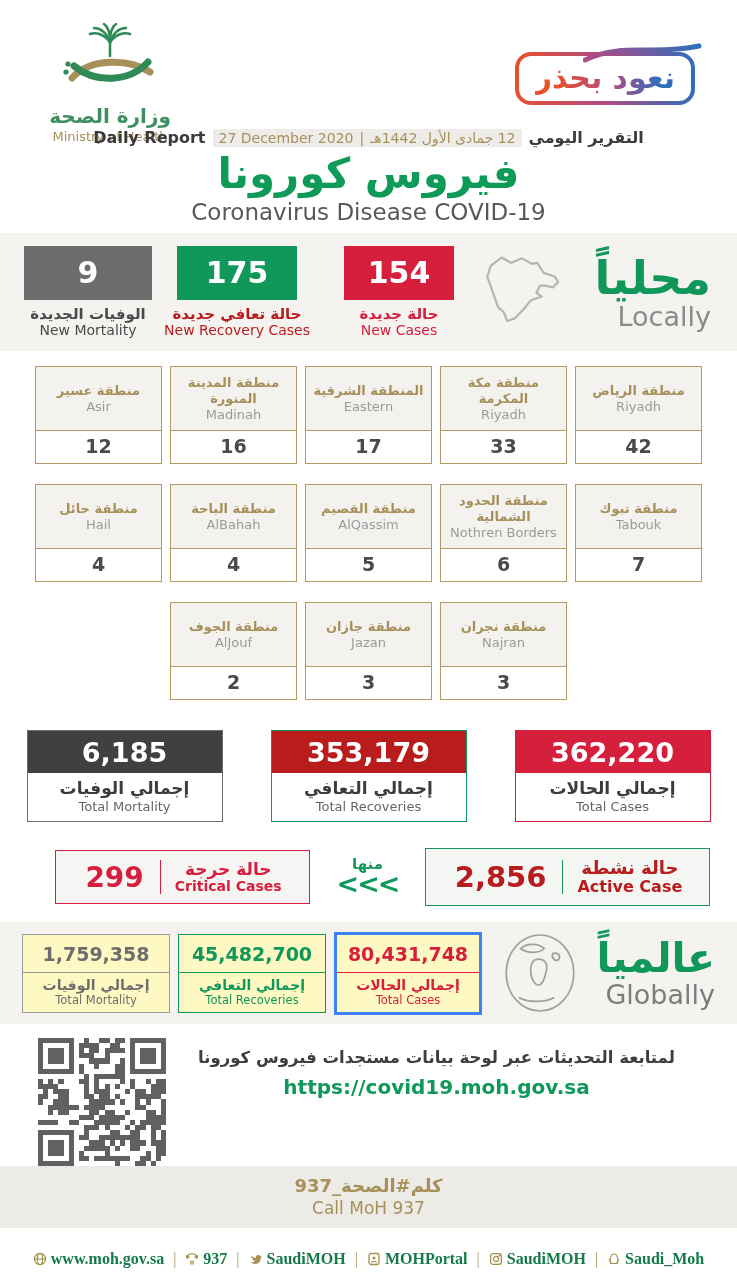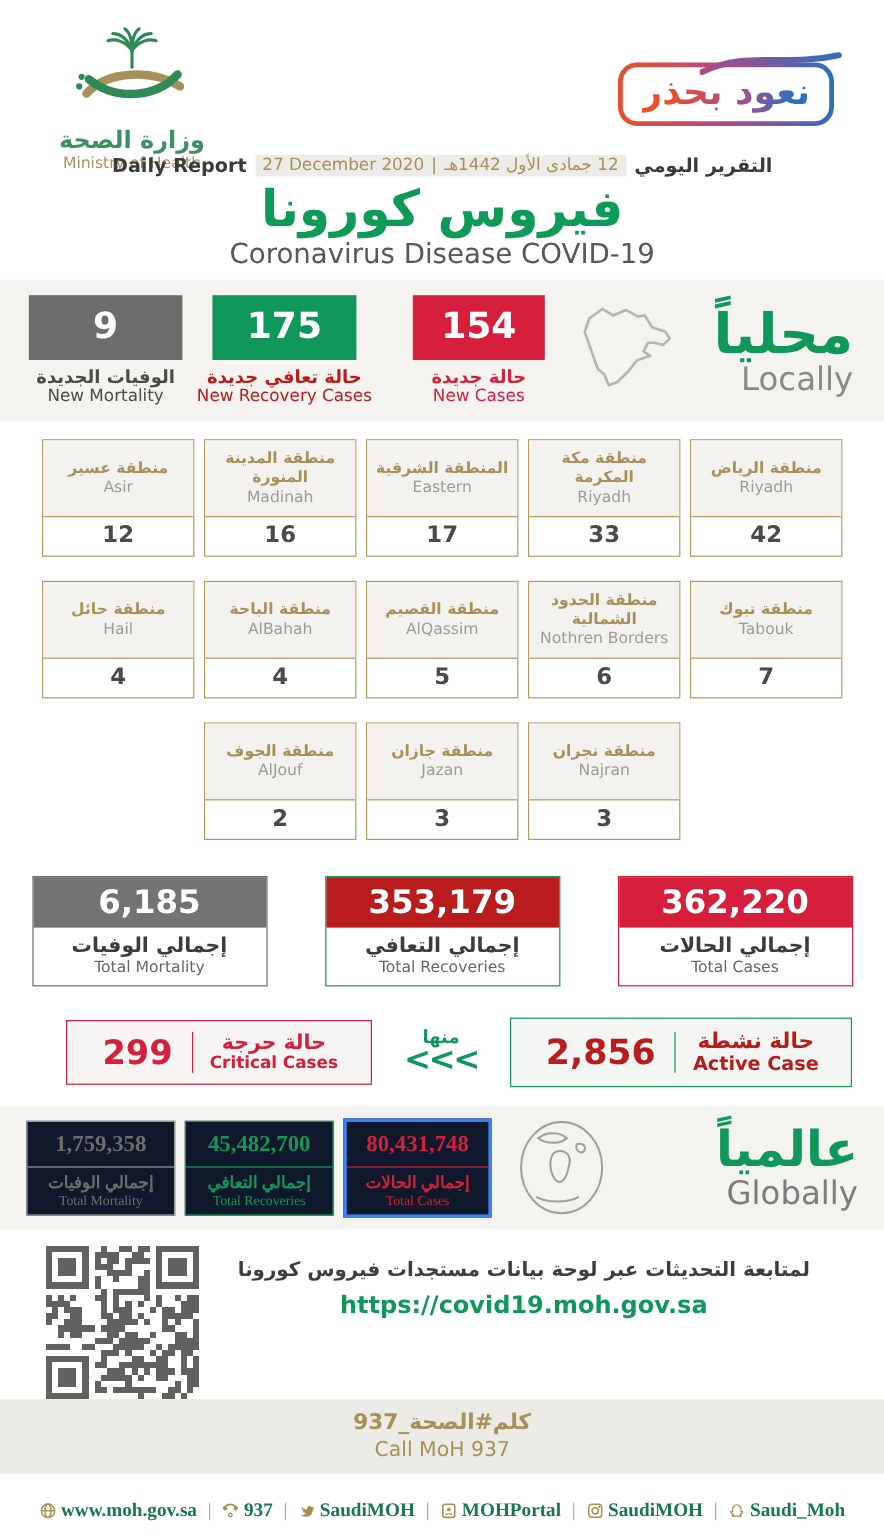--- a/index.html
+++ b/index.html
@@ -59,42 +59,42 @@
   .rb-val { font-size:19px; font-weight:bold; color:#4a4a4a; padding:4px 0 6px; }
 
   
   .totals-row { display:flex; justify-content:center; gap:48px; margin-top:30px; }
   .tbox { width:196px; text-align:center; background:#fff; }
   .t-head { height:42px; display:flex; align-items:center; justify-content:center;
             color:#fff; font-size:27px; font-weight:bold; }
   .t-body { padding:5px 2px 7px; }
   .t-ar { font-size:17px; font-weight:bold; color:#3c3c3c; }
   .t-en { font-size:13px; color:#666; margin-top:1px; }
-  .tb-gray { border:1px solid #6d6d6d; } .tb-gray .t-head { background:#737373; }
+  .tb-gray { border:1px solid #6d6d6d; } .tb-gray .t-head { background:#404040; }
   .tb-green { border:1px solid #10975a; } .tb-green .t-head { background:#b91c1c; }
   .tb-red { border:1px solid #d51f3c; } .tb-red .t-head { background:#d51f3c; }
 
   
   .crit-row { display:flex; align-items:center; margin-top:26px; padding:0 27px 0 55px; }
   .hl-box { display:flex; align-items:center; justify-content:center; background:#f6f5f3; }
   .crit-box { width:255px; height:54px; border:1px solid #d51f3c; }
   .act-box { width:285px; height:58px; border:1px solid #169a5c; background:#f3f6f3; }
   .hl-num { font-size:28px; font-weight:bold; padding:0 16px; }
   .hl-div { width:1px; height:34px; }
   .d-red { background:#d51f3c; } .d-green { background:#169a5c; }
   .hl-labels { padding:0 14px; text-align:center; line-height:1.1; }
   .hl-ar { font-size:17px; font-weight:bold; }
   .hl-en { font-size:14px; font-weight:bold; }
   .mid-arrows { flex:1; text-align:center; line-height:1; }
   .minha { color:#10975a; font-size:15px; font-weight:bold; }
   .chevrons { color:#10975a; font-size:27px; font-weight:bold; letter-spacing:-2px; line-height:0.9; }
 
   
   .band-globally { margin-top:16px; height:102px; display:flex; align-items:center; padding:0 22px; }
-  .gbox { width:124px; background:#0f172a; text-align:center; margin-right:8px;font-family:Liberation Serif, serif; }
+  .gbox { width:148px; background:#fef9c3; text-align:center; margin-right:8px; }
   .g-num { font-size:19px; font-weight:bold; padding:8px 0 7px; border-bottom:1px solid; }
   .g-ar { font-size:14px; font-weight:bold; padding-top:4px; }
   .g-en { font-size:11.5px; padding-bottom:5px; }
   .gb-gray { border:1px solid #9a9a9a; color:#6d6d6d; } .gb-gray .g-num { border-color:#9a9a9a; }
   .gb-green { border:1px solid #10975a; color:#10975a; } .gb-green .g-num { border-color:#10975a; }
   .gb-red { border:3px solid #3b82f6; color:#d51f3c; } .gb-red .g-num { border-color:#d51f3c; }
   .globe { margin-left:12px; }
   .globally-head { flex:1; text-align:right; line-height:1; }
   .globally-ar { font-size:41px; font-weight:bold; color:#10975a; }
   .globally-en { font-size:27px; color:#7d7d7d; margin-top:2px; }

